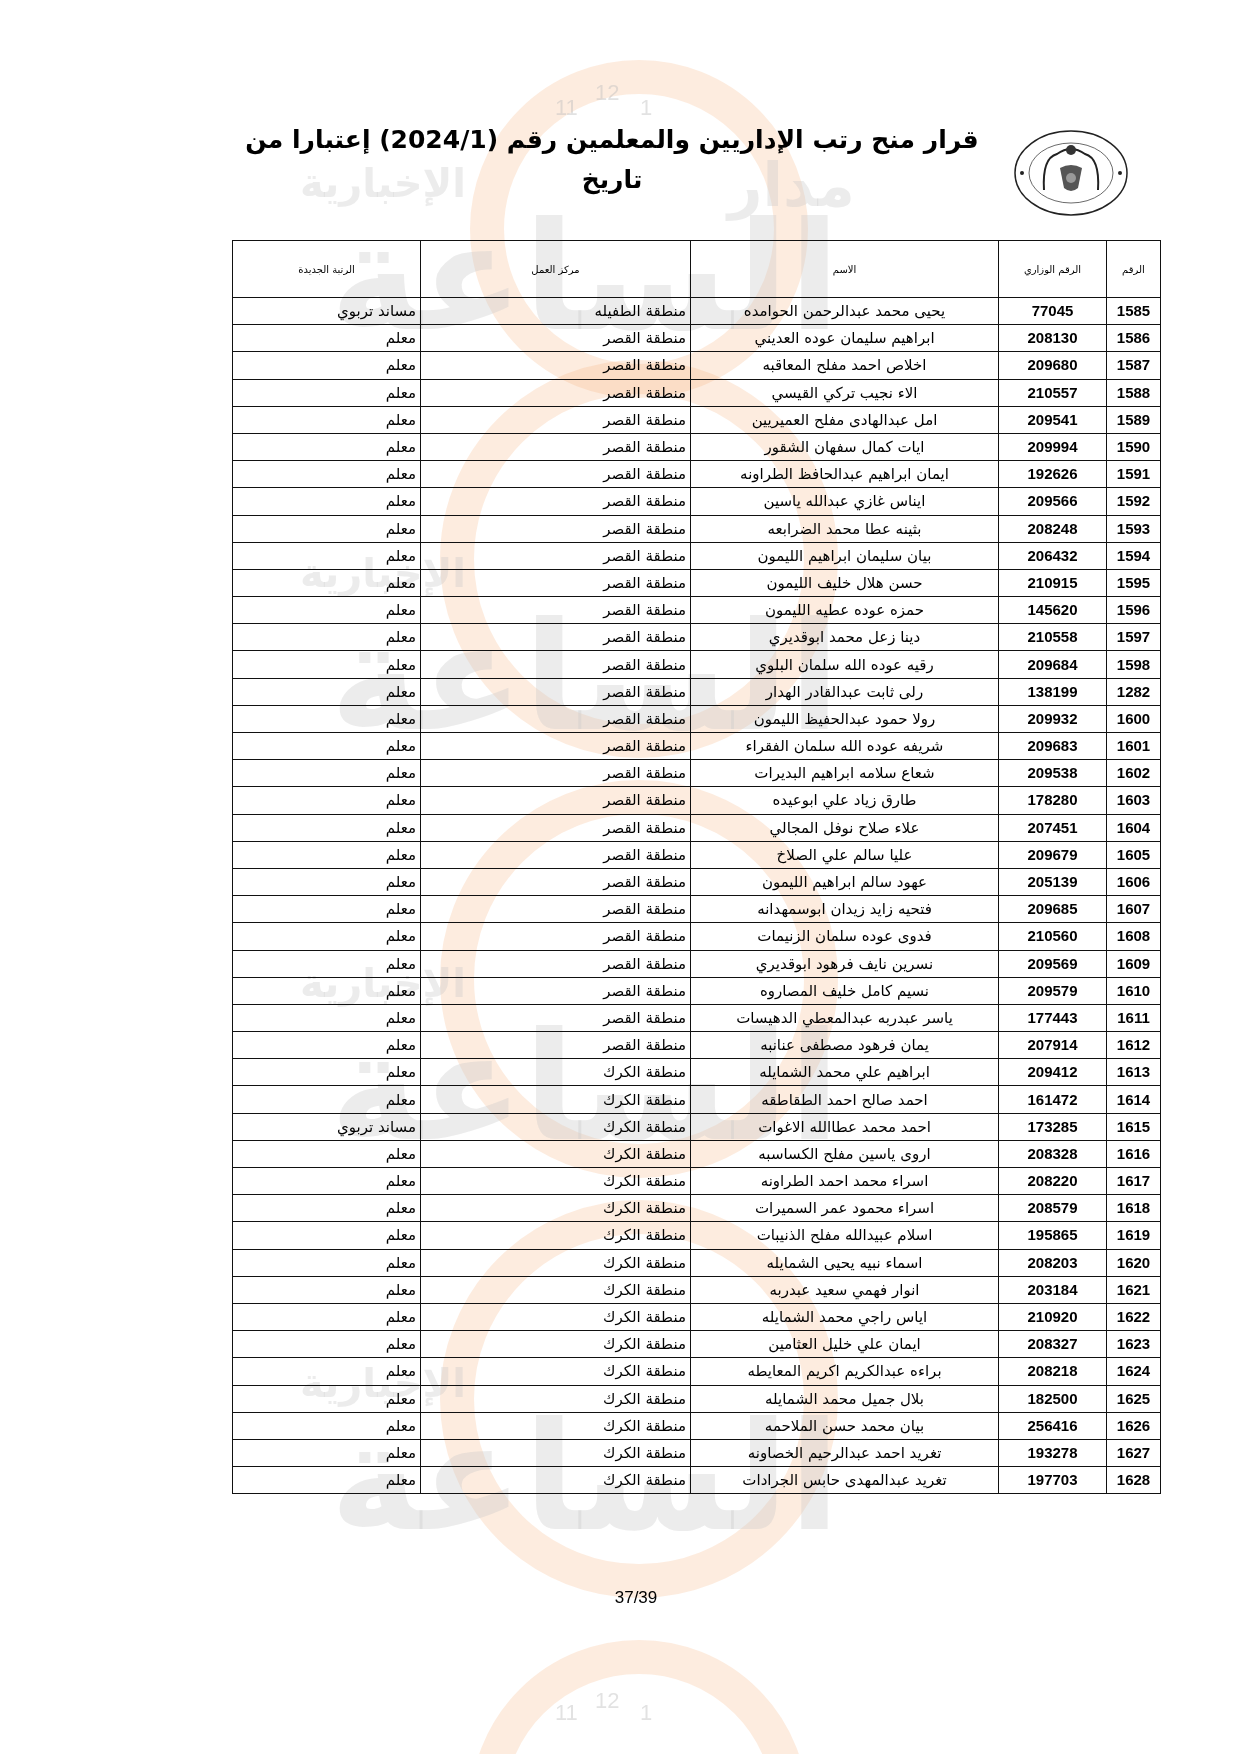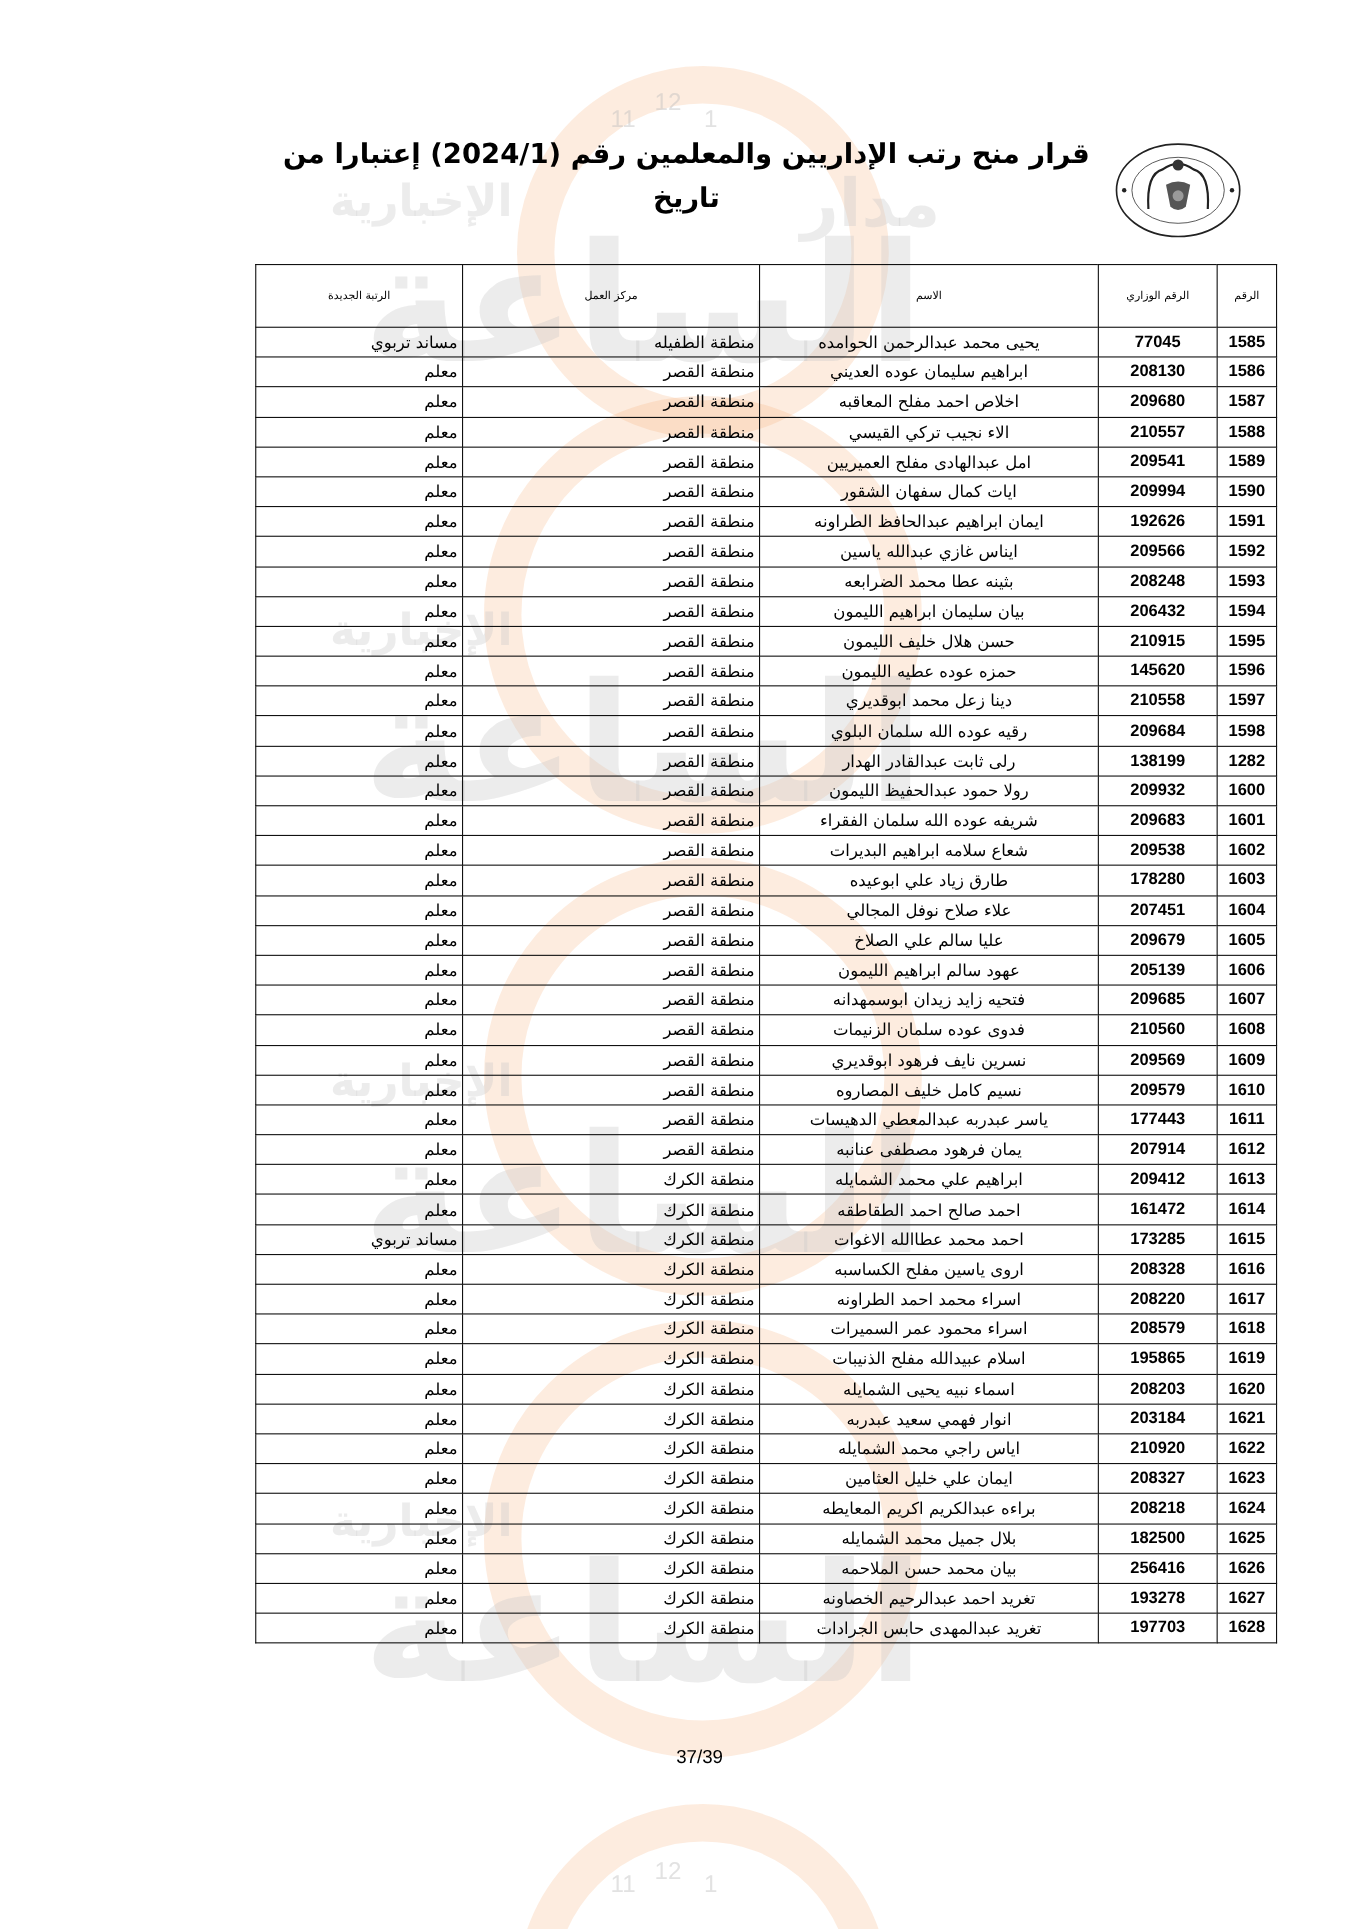--- a/index.html
+++ b/index.html
@@ -2,21 +2,21 @@
 <html><head>
 <meta charset="utf-8">
 <style>
   html,body{margin:0;padding:0;}
   body{width:1240px;height:1754px;background:#ffffff;position:relative;overflow:hidden;font-family:"DejaVu Sans",sans-serif;color:#000;}
   .wm{position:absolute;pointer-events:none;}
   .wm-ring{border-radius:50%;border:34px solid rgba(245,170,110,0.22);}
   .wm-text{color:rgba(200,200,200,0.35);font-weight:bold;font-family:"DejaVu Sans",sans-serif;direction:rtl;}
   .wm-num{color:rgba(190,190,190,0.45);font-family:"Liberation Sans",sans-serif;font-size:22px;}
   .seal{position:absolute;left:1012px;top:128px;width:118px;height:90px;}
-  .title{position:absolute;left:244px;top:120px;width:760px;text-align:center;direction:rtl;font-family:"DejaVu Sans",sans-serif;font-weight:bold;font-size:25px;line-height:40px;}
+  .title{position:absolute;left:232px;top:120px;width:760px;text-align:center;direction:rtl;font-family:"DejaVu Sans",sans-serif;font-weight:bold;font-size:25px;line-height:40px;}
   table.grid{position:absolute;left:232px;top:240px;width:928px;border-collapse:collapse;direction:rtl;table-layout:fixed;}
   table.grid th,table.grid td{border:1.5px solid #111;padding:0 4px;white-space:nowrap;overflow:hidden;}
   table.grid th{height:56px;font-weight:normal;font-size:10px;}
   table.grid td{height:26.2px;font-size:15px;line-height:26px;}
   td.c-seq,td.c-min{font-family:"Liberation Sans",sans-serif;font-weight:bold;font-size:17px;text-align:center;}
   td.c-name{text-align:center;font-size:15.5px;font-family:"DejaVu Sans",sans-serif;}
   td.c-center{text-align:right;font-size:15px;}
   td.c-rank{text-align:right;font-size:15px;}
   .page-num{position:absolute;left:16px;width:1240px;top:1588px;text-align:center;font-family:"Liberation Sans",sans-serif;font-size:17px;}
 </style>

